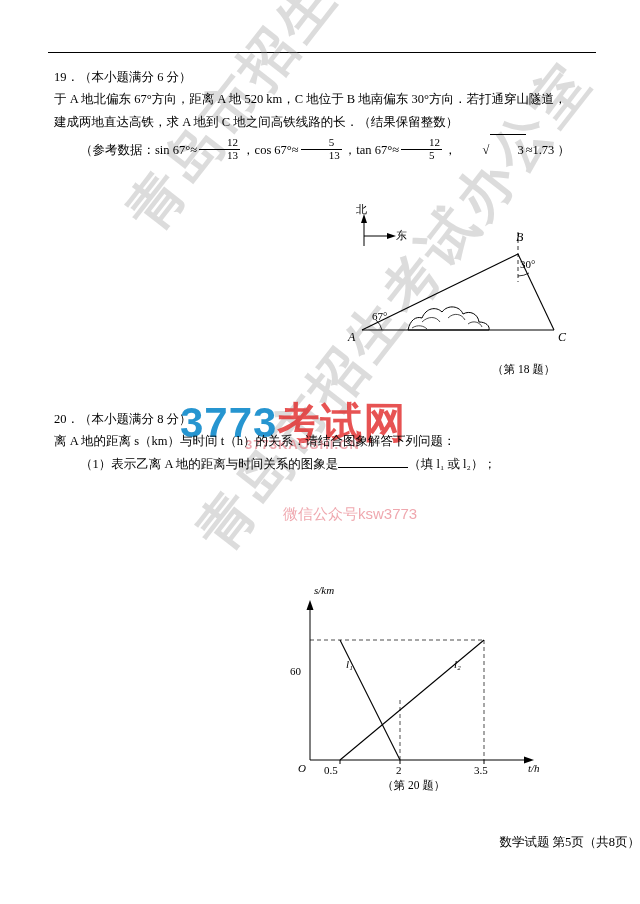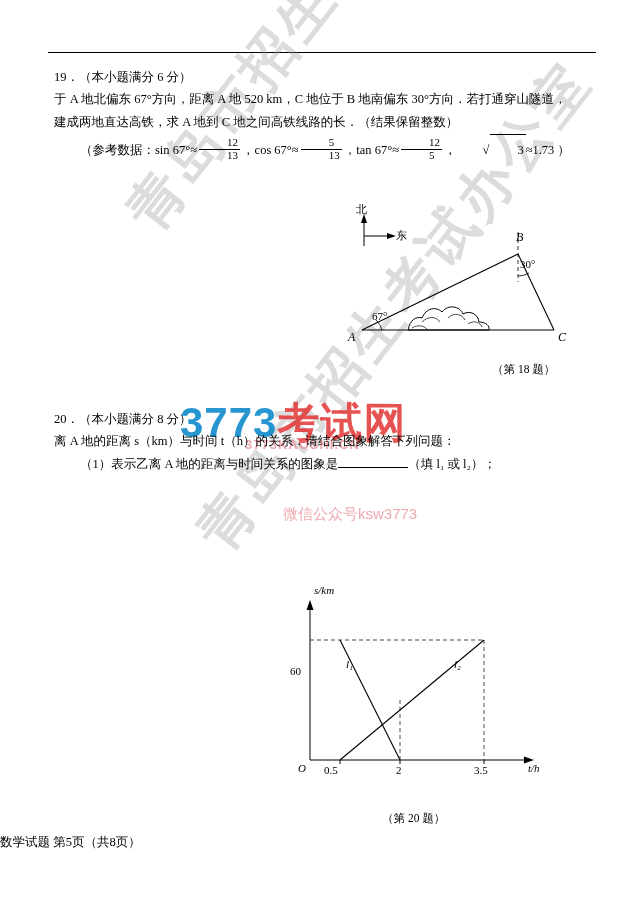--- a/index.html
+++ b/index.html
@@ -95,21 +95,21 @@
     left: 270px;
     top: 580px;
     width: 300px;
     height: 220px;
   }
   .footer {
     position: absolute;
     left: 0;
     top: 834px;
     width: 640px;
-    text-align: left;
+    text-align: right;
     font-size: 12.5px;
   }
   
   .wm {
     position: absolute;
     pointer-events: none;
     user-select: none;
   }
   .wm-diag {
     color: rgba(150,150,150,0.33);
@@ -249,18 +249,18 @@
     </svg>
     <div class="lbl-plain" style="left:44px; top:4px; font-style:italic;">s/km</div>
     <div class="lbl-plain" style="left:258px; top:182px; font-style:italic;">t/h</div>
     <div class="lbl-plain" style="left:28px; top:182px; font-style:italic;">O</div>
     <div class="lbl-plain" style="left:20px; top:50px;margin-top:35px;">60</div>
     <div class="lbl-plain" style="left:54px; top:184px;">0.5</div>
     <div class="lbl-plain" style="left:126px; top:184px;">2</div>
     <div class="lbl-plain" style="left:204px; top:184px;">3.5</div>
     <div class="lbl-plain" style="left:76px; top:78px; font-style:italic;">l₁</div>
     <div class="lbl-plain" style="left:184px; top:78px; font-style:italic;">l₂</div>
-    <div class="cap" style="left:112px; top:198px;margin-top:33px;">（第 20 题）</div>
+    <div class="cap" style="left:112px; top:198px;">（第 20 题）</div>
   </div>
 
   <div class="footer">数学试题 第5页（共8页）</div>
 
 </div>
 
 </body></html>

